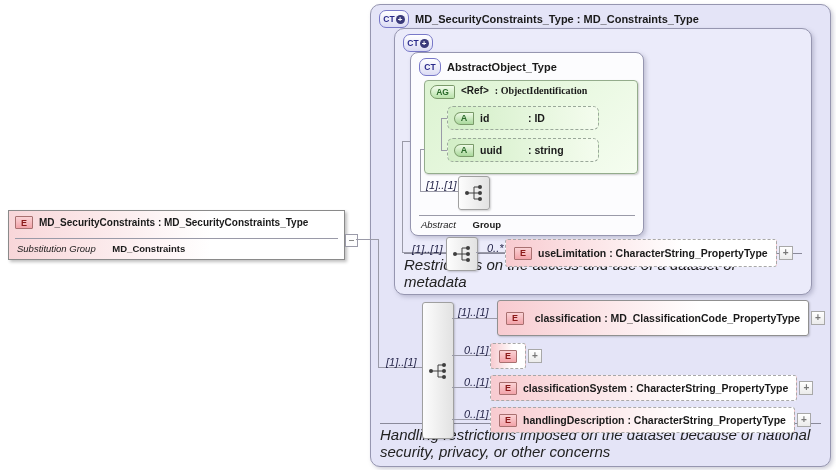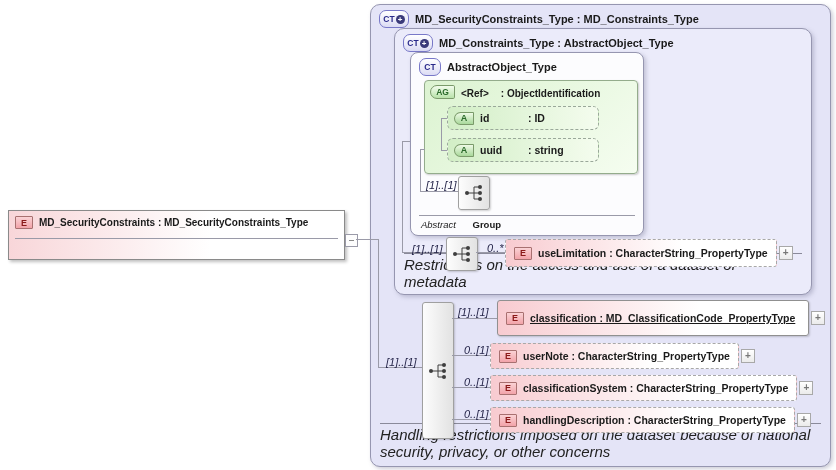--- a/index.html
+++ b/index.html
@@ -46,21 +46,21 @@
   .seqbox.tall{height:135px;}
   .fact{font-size:9.5px;white-space:nowrap;}
   .fact .fl{font-style:italic;}
   .fact .fv{font-weight:bold;margin-left:14px;}
   .minusbox{position:absolute;width:11px;height:11px;border:1px solid #9a9aa8;background:#fdfdfd;
     display:flex;align-items:center;justify-content:center;}
   .minusbox i{display:block;width:5px;height:1px;background:#8a8a8a;}
   
   .agbox{position:absolute;border:1px solid #94ac8c;border-radius:4px;
     background:linear-gradient(135deg,#dcf3d1,#f5fdf0);box-shadow:1px 1px 2px rgba(0,0,0,.2);}
-  .ag-head{position:absolute;top:4px;left:5px;display:flex;align-items:flex-end;gap:6px;
+  .ag-head{position:absolute;top:4px;left:5px;display:flex;align-items:flex-start;gap:6px;
     font-weight:bold;font-size:10px;white-space:nowrap;}
   .attrbox{position:absolute;display:flex;align-items:center;gap:6px;padding:0 6px;height:24px;
     border:1px dashed #9aa89a;border-radius:6px;box-sizing:border-box;
     background:linear-gradient(to right,#d2eec6,#f4fcee);font-weight:bold;font-size:10.5px;white-space:nowrap;}
   .attrbox .aname{display:inline-block;width:42px;}
 </style>
 </head>
 <body>
 
 <div id="canvas">
@@ -75,21 +75,20 @@
     </div>
     <div class="annot" style="bottom:6px;">Handling restrictions imposed on the dataset because of national security, privacy, or other concerns</div>
   </div>
 
   <div class="frame frame-inner" style="left:394px;top:28px;width:416px;height:265px;">
     <div class="frame-head">
       <span class="badge badge-ct">
         <span>CT</span>
         <span class="plus-circle">+</span>
       </span>
-      <span>MD_Constraints_Type : AbstractObject_Type</span>
     </div>
     <div class="annot" style="bottom:4px;">Restrictions on the access and use of a dataset or metadata</div>
   </div>
 
   <div class="frame frame-white" style="left:410px;top:52px;width:232px;height:182px;">
     <div class="frame-head">
       <span class="badge badge-ct noplus">
         <span>CT</span>
       </span>
       <span>AbstractObject_Type</span>
@@ -99,21 +98,21 @@
     <div class="fact" style="position:absolute;left:10px;top:166px;">
       <span class="fl">Abstract</span>
       <span class="fv">Group</span>
     </div>
   </div>
 
   <div class="agbox" style="left:424px;top:80px;width:212px;height:92px;">
     <div class="ag-head">
       <span class="badge badge-ag">AG</span>
       <span>&lt;Ref&gt;</span>
-      <span style="margin-left:6px;">: ObjectIdentification</span>
+      <span style="font-family:Liberation Serif, serif;">: ObjectIdentification</span>
     </div>
 
     <div class="line" style="left:16px;top:37px;width:1px;height:33px;"></div>
     <div class="line" style="left:17px;top:37px;width:5px;height:1px;"></div>
     <div class="line" style="left:17px;top:69px;width:5px;height:1px;"></div>
 
     <div class="attrbox" style="left:22px;top:25px;width:152px;">
       <span class="badge badge-a">A</span>
       <span class="aname">id</span>
       <span>: ID</span>
@@ -191,30 +190,29 @@
 
   <div class="line" style="left:452px;top:318px;width:45px;height:1px;"></div>
   <div class="line" style="left:452px;top:355px;width:38px;height:1px;"></div>
   <div class="line" style="left:452px;top:387px;width:38px;height:1px;"></div>
   <div class="line" style="left:452px;top:419px;width:38px;height:1px;"></div>
 
   <div class="card" style="left:458px;top:306px;">[1]..[1]</div>
   <div class="elem-row" style="left:497px;top:300px;">
     <div class="elem-box" style="width:312px;height:auto;min-height:36px;white-space:normal;padding:2px 8px;box-sizing:border-box;">
       <span class="badge badge-e">E</span>
-      <span style="flex:1;text-align:left;overflow-wrap:anywhere;text-decoration:underline;">classification : MD_ClassificationCode_PropertyType</span>
+      <span style="flex:1;text-align:right;overflow-wrap:anywhere;">classification : MD_ClassificationCode_PropertyType</span>
     </div>
     <span class="plusbtn">+</span>
   </div>
 
   <div class="card" style="left:464px;top:344px;">0..[1]</div>
   <div class="elem-row" style="left:490px;top:343px;">
     <div class="elem-box dashed" style="height:24px;">
       <span class="badge badge-e">E</span>
-      <span>userNote : CharacterString_PropertyType</span>
     </div>
     <span class="plusbtn">+</span>
   </div>
 
   <div class="card" style="left:464px;top:376px;">0..[1]</div>
   <div class="elem-row" style="left:490px;top:375px;">
     <div class="elem-box dashed" style="height:24px;">
       <span class="badge badge-e">E</span>
       <span>classificationSystem : CharacterString_PropertyType</span>
     </div>
@@ -232,20 +230,24 @@
 
   <div style="position:absolute;left:8px;top:210px;width:337px;height:50px;border:1px solid #8a8a8a;
               background:linear-gradient(to right,#f8d6d9,#ffffff 60%);box-shadow:2px 2px 3px rgba(0,0,0,.25);
               box-sizing:border-box;">
     <div style="position:absolute;top:5px;left:6px;display:flex;align-items:center;gap:6px;
                 font-weight:bold;font-size:10px;white-space:nowrap;">
       <span class="badge badge-e">E</span>
       <span>MD_SecurityConstraints : MD_SecurityConstraints_Type</span>
     </div>
     <div class="line" style="left:6px;right:6px;top:27px;height:1px;"></div>
+    <div class="fact" style="position:absolute;left:8px;top:32px;">
+      <span class="fl">Substitution Group</span>
+      <span class="fv">MD_Constraints</span>
+    </div>
   </div>
 
   <div class="minusbox" style="left:345px;top:234px;">
       <i></i>
     </div>
   <div class="line" style="left:356px;top:239px;width:14px;height:1px;"></div>
 
 </div>
 
 </body></html>

